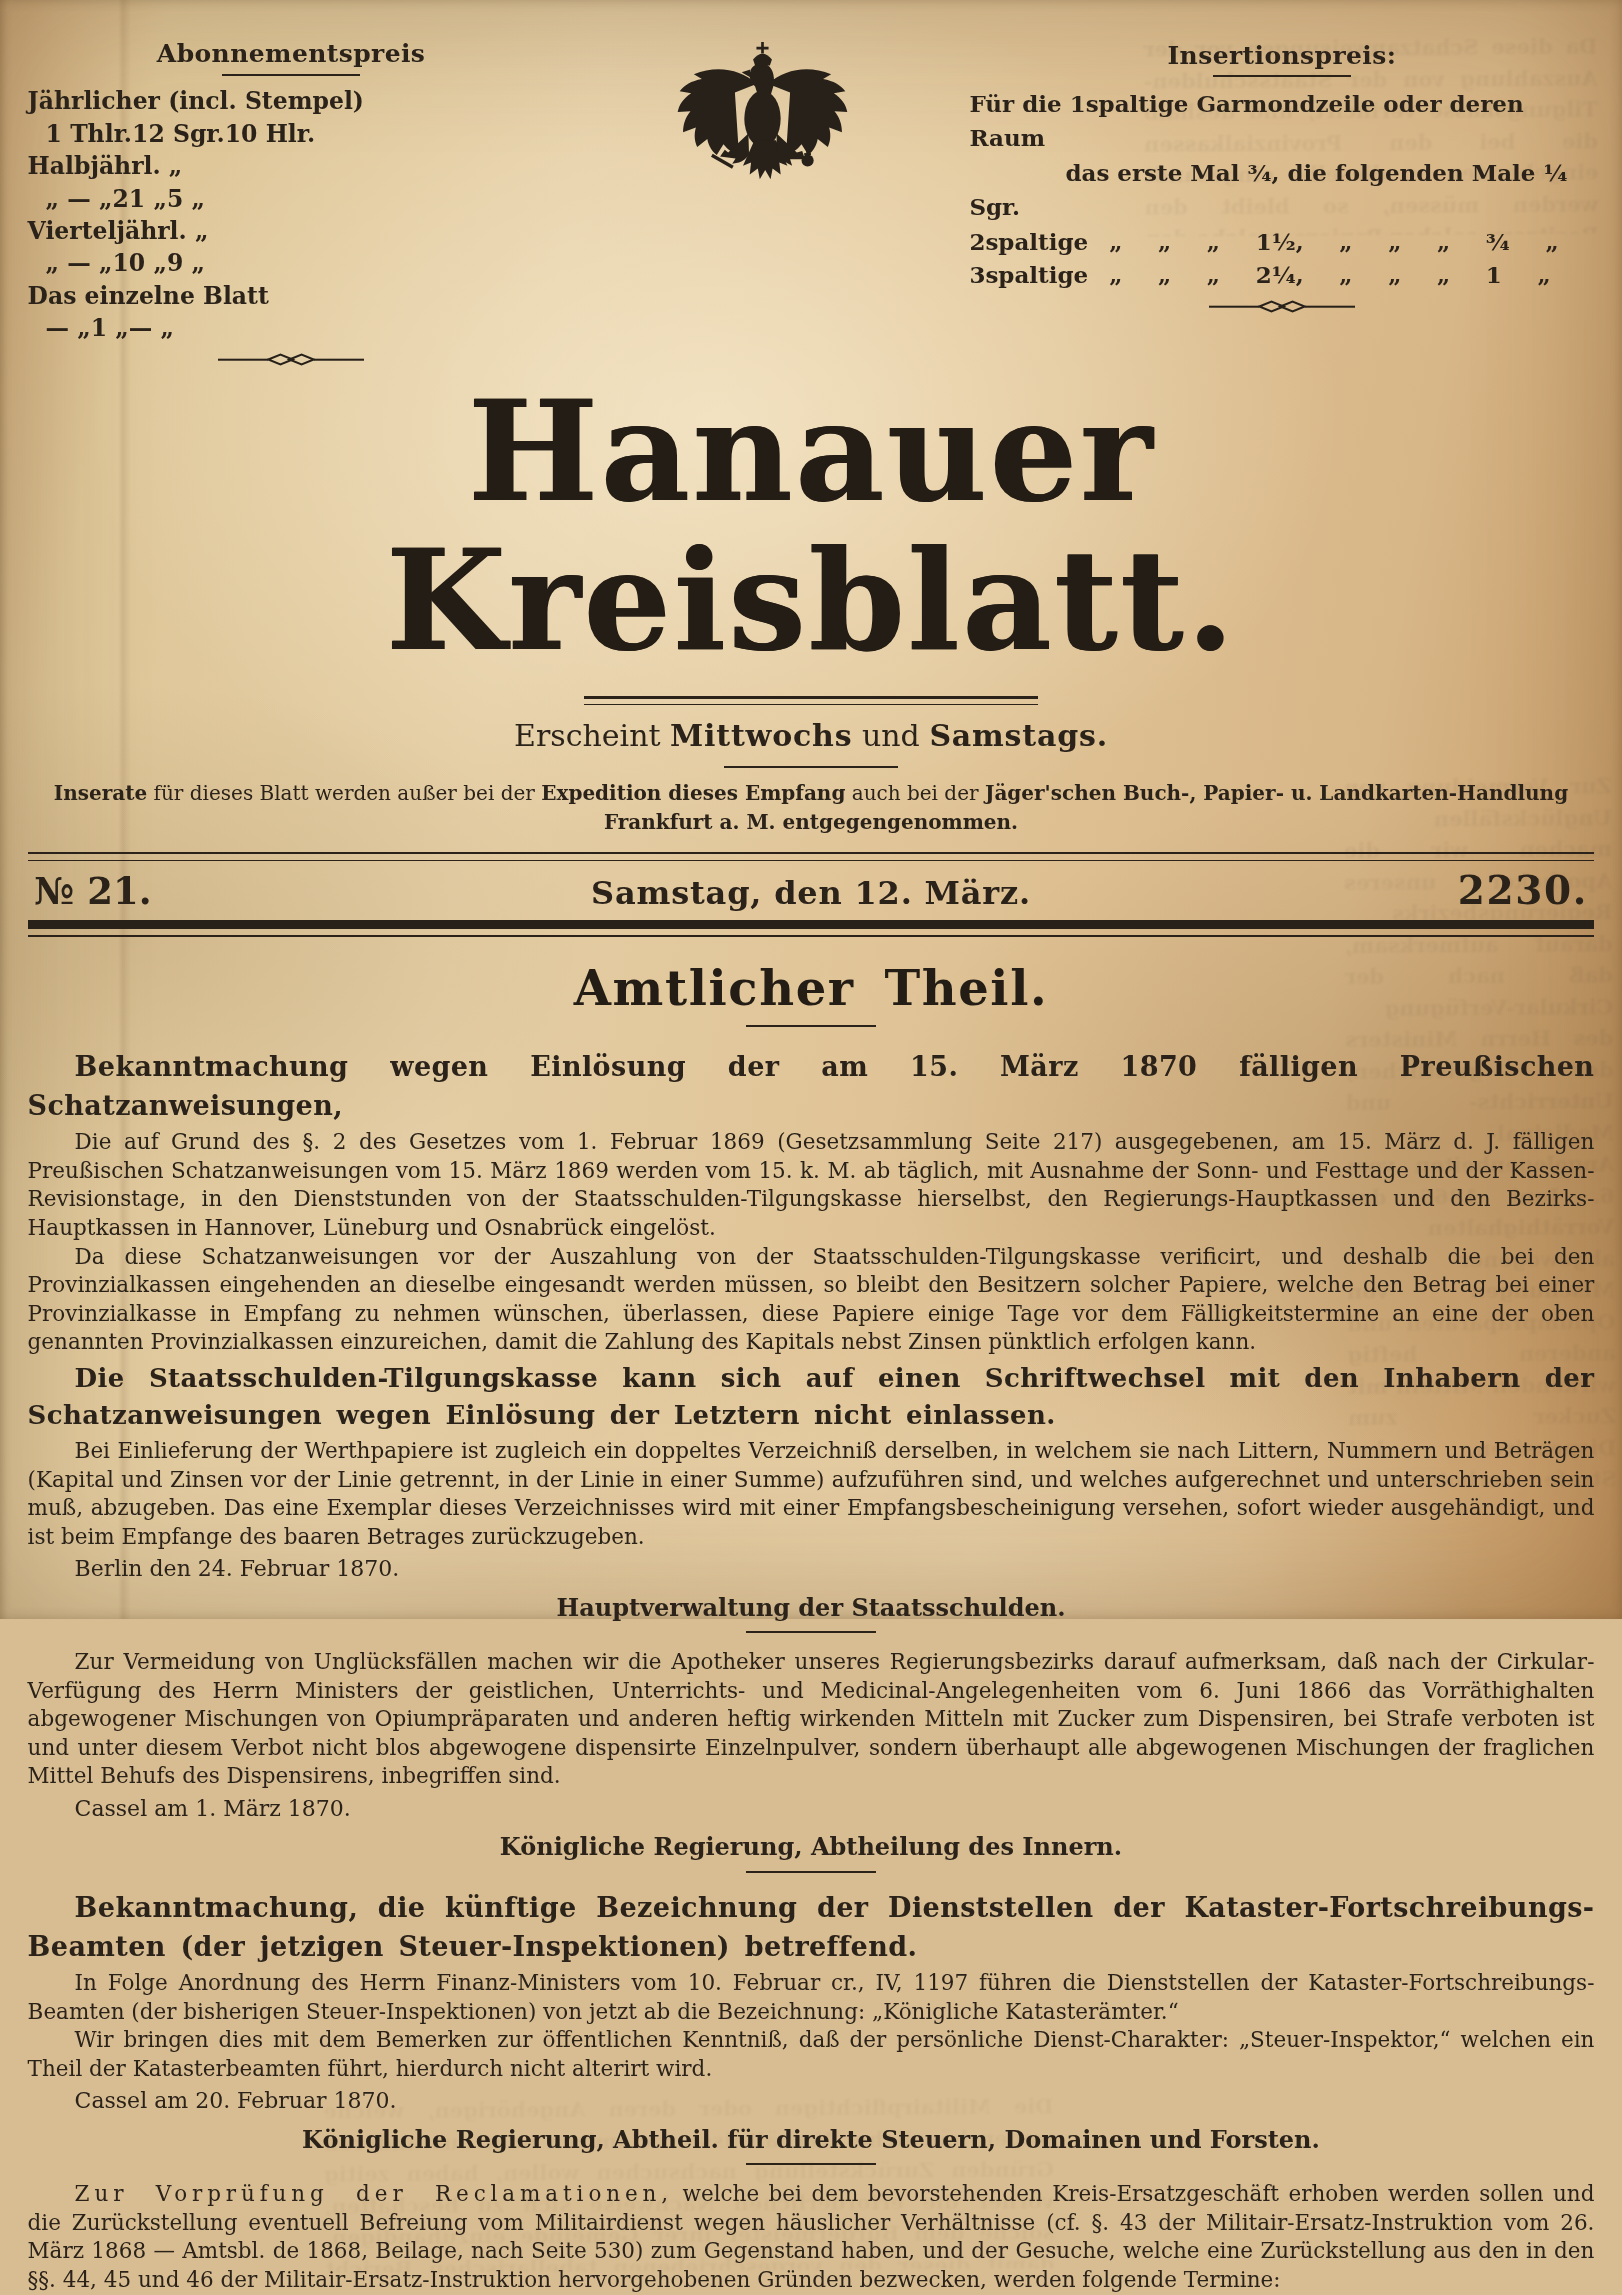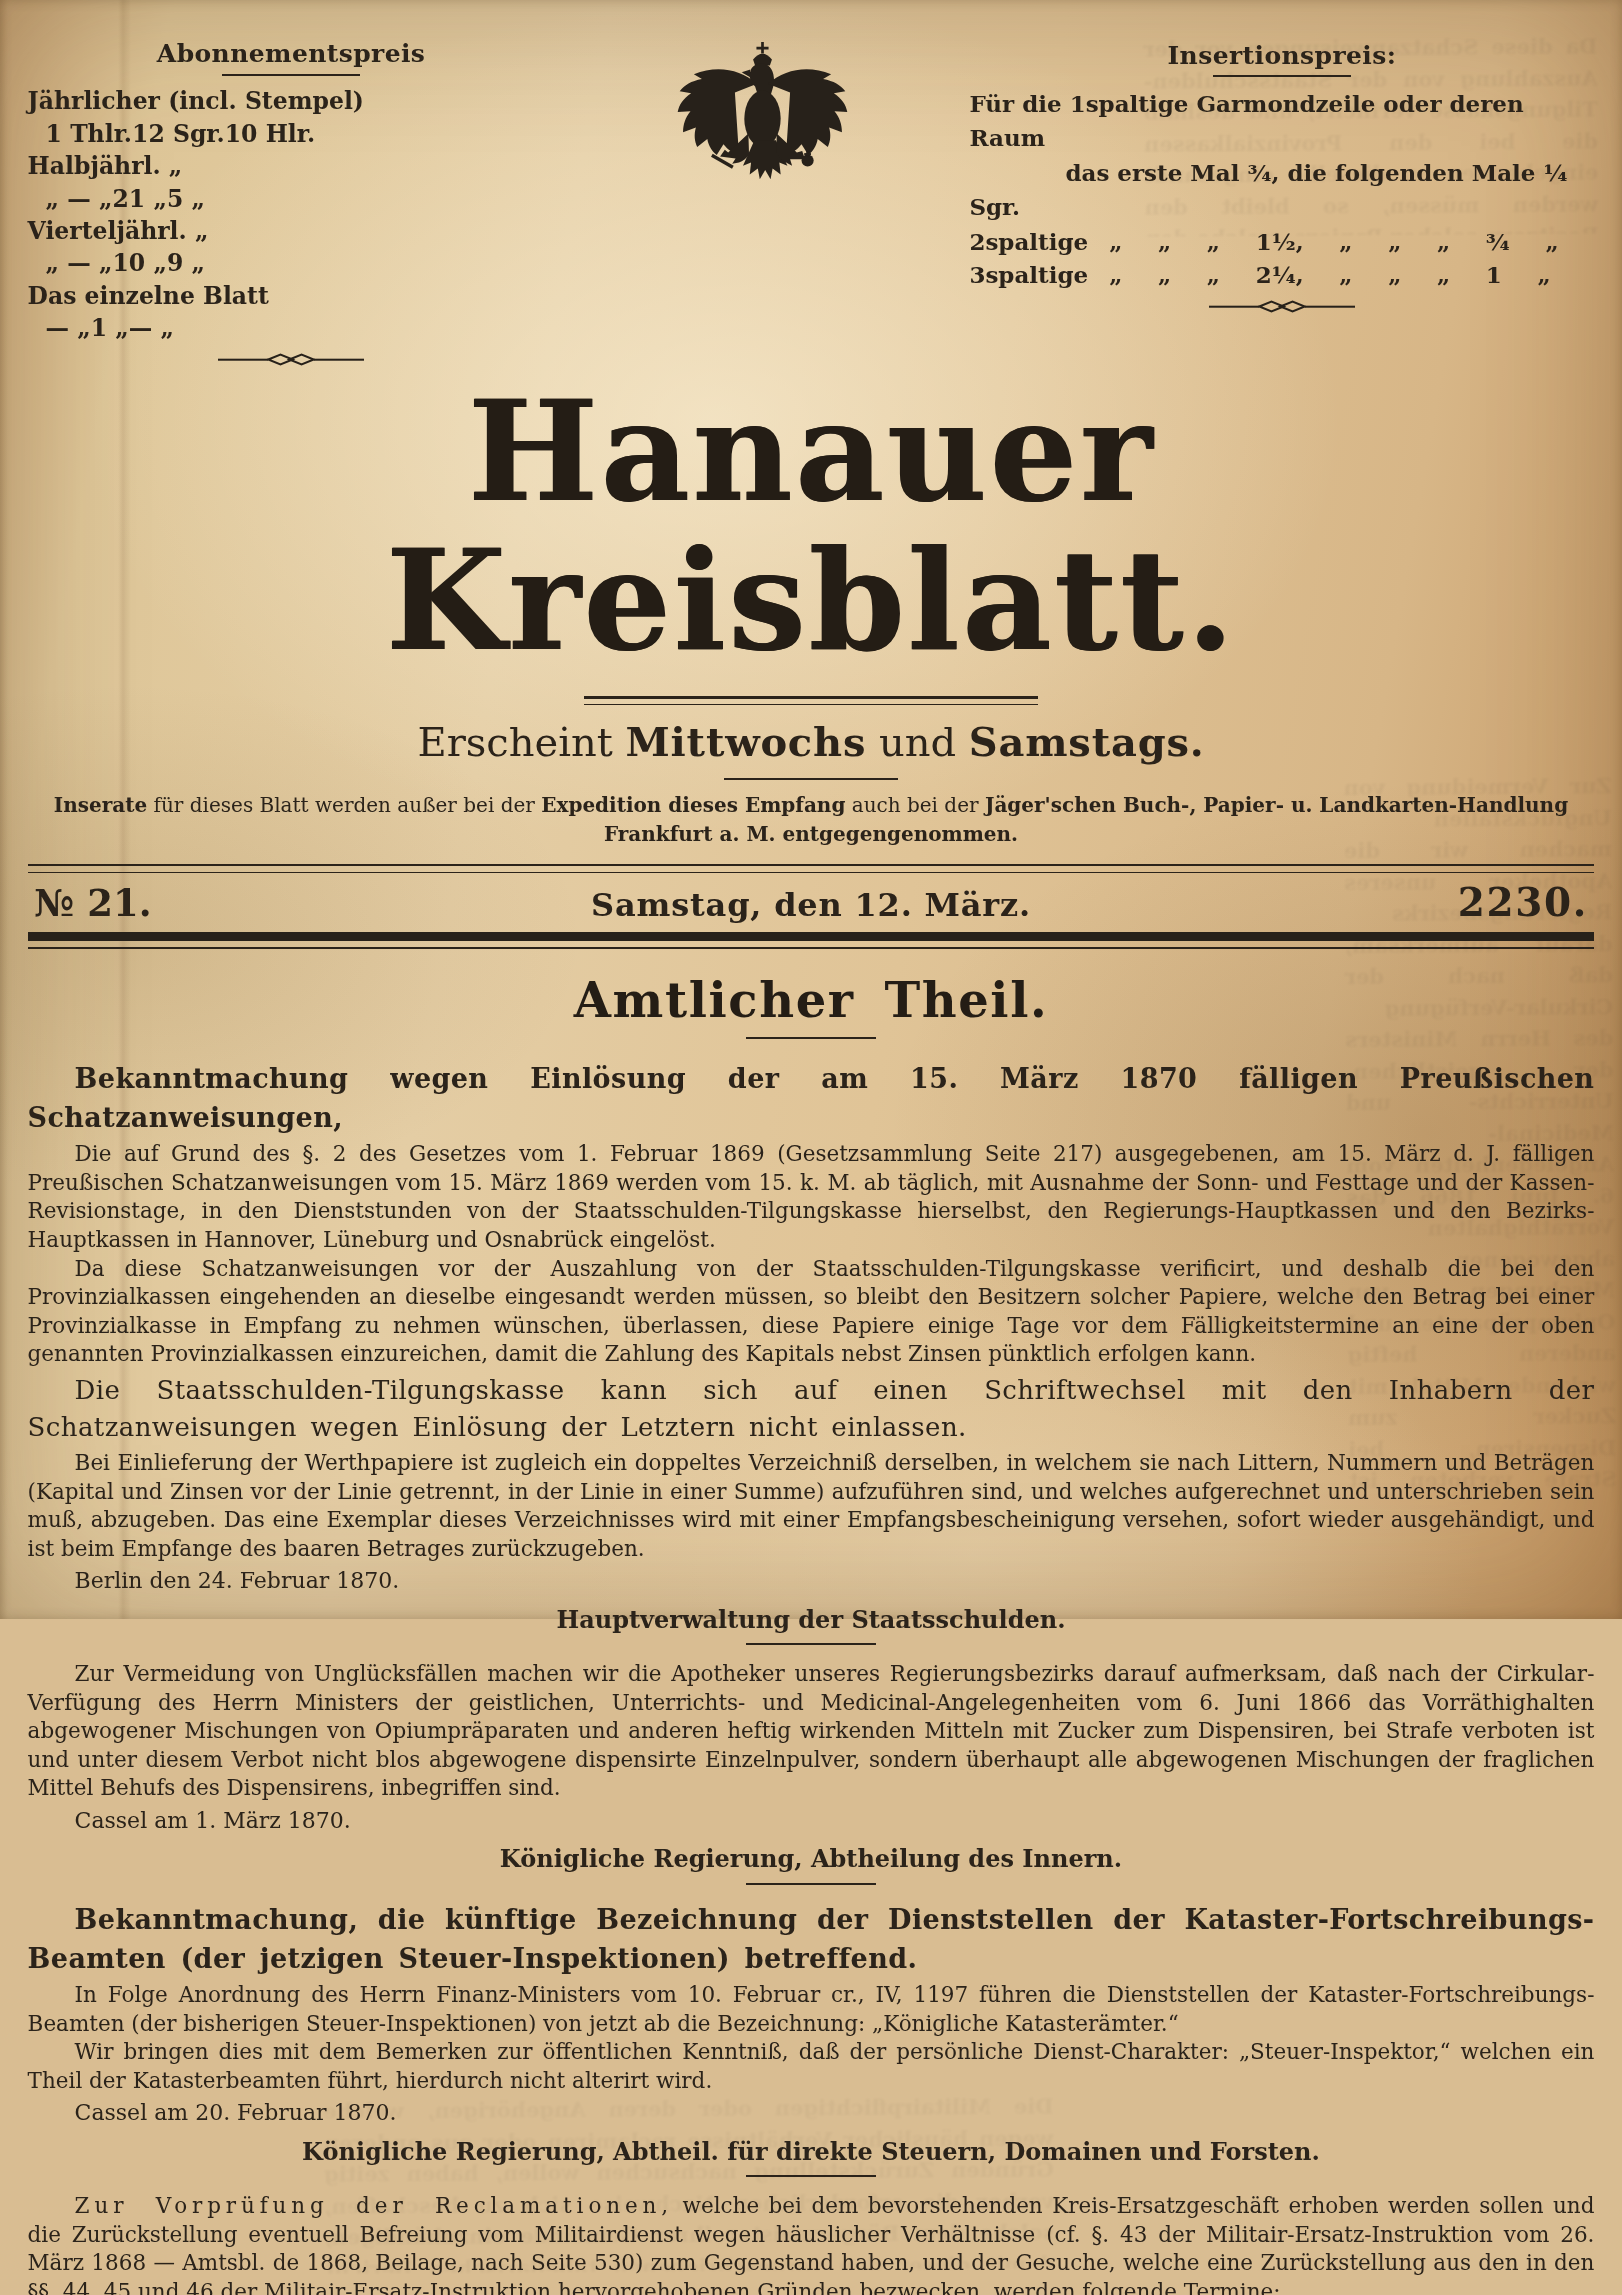--- a/index.html
+++ b/index.html
@@ -39,40 +39,40 @@
   .ins-line2{font-size:23px;line-height:1.5;text-indent:96px;}
   .ins-row{display:flex;font-size:23px;line-height:1.45;}
   .ins-vals{flex:1;padding-left:21px;word-spacing:27.6px;white-space:nowrap;overflow:hidden;}
   
   .paper-title{
     text-align:center;font-size:138px;line-height:1.08;font-weight:bold;
     letter-spacing:2.4px;margin-top:11.4px;color:#241d15;
     text-shadow:0.8px 0 0 #241d15;
   }
   .rule-double-short{width:454px;height:4.9px;border:0;border-top:3.2px solid #2b231a;border-bottom:0.8px solid #2b231a;margin:21px auto 13px auto;}
-  .schedule{ text-align:center;font-size:40px;}
+  .schedule{ text-align:center;font-size:30px;}
   .schedule .b{font-weight:bold;letter-spacing:0.8px;}
   .rule-short{width:174px;border:0;border-top:2.4px solid #2b231a;margin:13px auto 11.4px auto;}
   .inserate{text-align:center;font-size:20px;line-height:1.42;max-width:1549px;margin:0 auto;}
   .inserate .b{font-weight:bold;}
   
   .rule-double-full{border:0;border-top:2.4px solid #2b231a;border-bottom:1.6px solid #2b231a;height:5.7px;margin:16px 0 0 0;}
   .dateband{display:flex;align-items:baseline;padding:6.5px 6.5px 4.9px 6.5px;}
   .db-issue{width:260px;font-size:37px;font-weight:bold;}
   .db-date{flex:1;text-align:center;font-size:32px;font-weight:bold;letter-spacing:0.8px;}
   .db-year{width:260px;text-align:right;font-size:39px;font-weight:bold;letter-spacing:1.6px;}
   .rule-thick{height:9px;background:#27211a;margin:1.6px 0 0 0;}
   .rule-thin{border:0;border-top:2.4px solid #2b231a;margin:5.7px 0 0 0;}
   
   .section-title{text-align:center;font-size:48px;font-weight:bold;letter-spacing:1.6px;word-spacing:11.4px;margin-top:23px;color:#241d15;}
   .sec-rule{width:130px;border:0;border-top:2.4px solid #2b231a;margin:9.7px auto 19.5px auto;}
   
   .art-heading{font-size:27px;font-weight:bold;line-height:1.45;letter-spacing:0.4px;word-spacing:4.9px;text-indent:47px;text-align:justify;margin:4.9px 0 3.2px 0;}
   .para{font-size:21.5px;line-height:1.33;text-align:justify;text-indent:47px;margin:0;}
-  .emphasis{font-size:26px;font-weight:normal;line-height:1.42;letter-spacing:0.4px;word-spacing:4.9px;text-indent:47px;text-align:justify;margin:3.2px 0 3.2px 0;}
+  .emphasis{font-size:26px;font-weight:bold;line-height:1.42;letter-spacing:0.4px;word-spacing:4.9px;text-indent:47px;text-align:justify;margin:3.2px 0 3.2px 0;}
   .place-date{font-size:22px;text-indent:47px;margin:4.9px 0 0 0;}
   .signature{text-align:center;font-size:24px;font-weight:bold;margin:11.4px 0 0 0;}
   .sig-rule{width:130px;border:0;border-top:2.4px solid #2b231a;margin:9.7px auto 14.6px auto;}
   .gesperrt{letter-spacing:4.9px;word-spacing:13px;}
   .terms{margin:1.6px 0 0 185px;}
   .term{font-size:22px;line-height:1.55;font-weight:bold;}
   .term .spaced{letter-spacing:4px;word-spacing:9.7px;}
   
   .ghost{position:absolute;opacity:.055;filter:blur(1px);transform:scaleX(-1) rotate(.4deg);
          font-size:21px;line-height:1.5;text-align:justify;pointer-events:none;font-weight:bold;}

